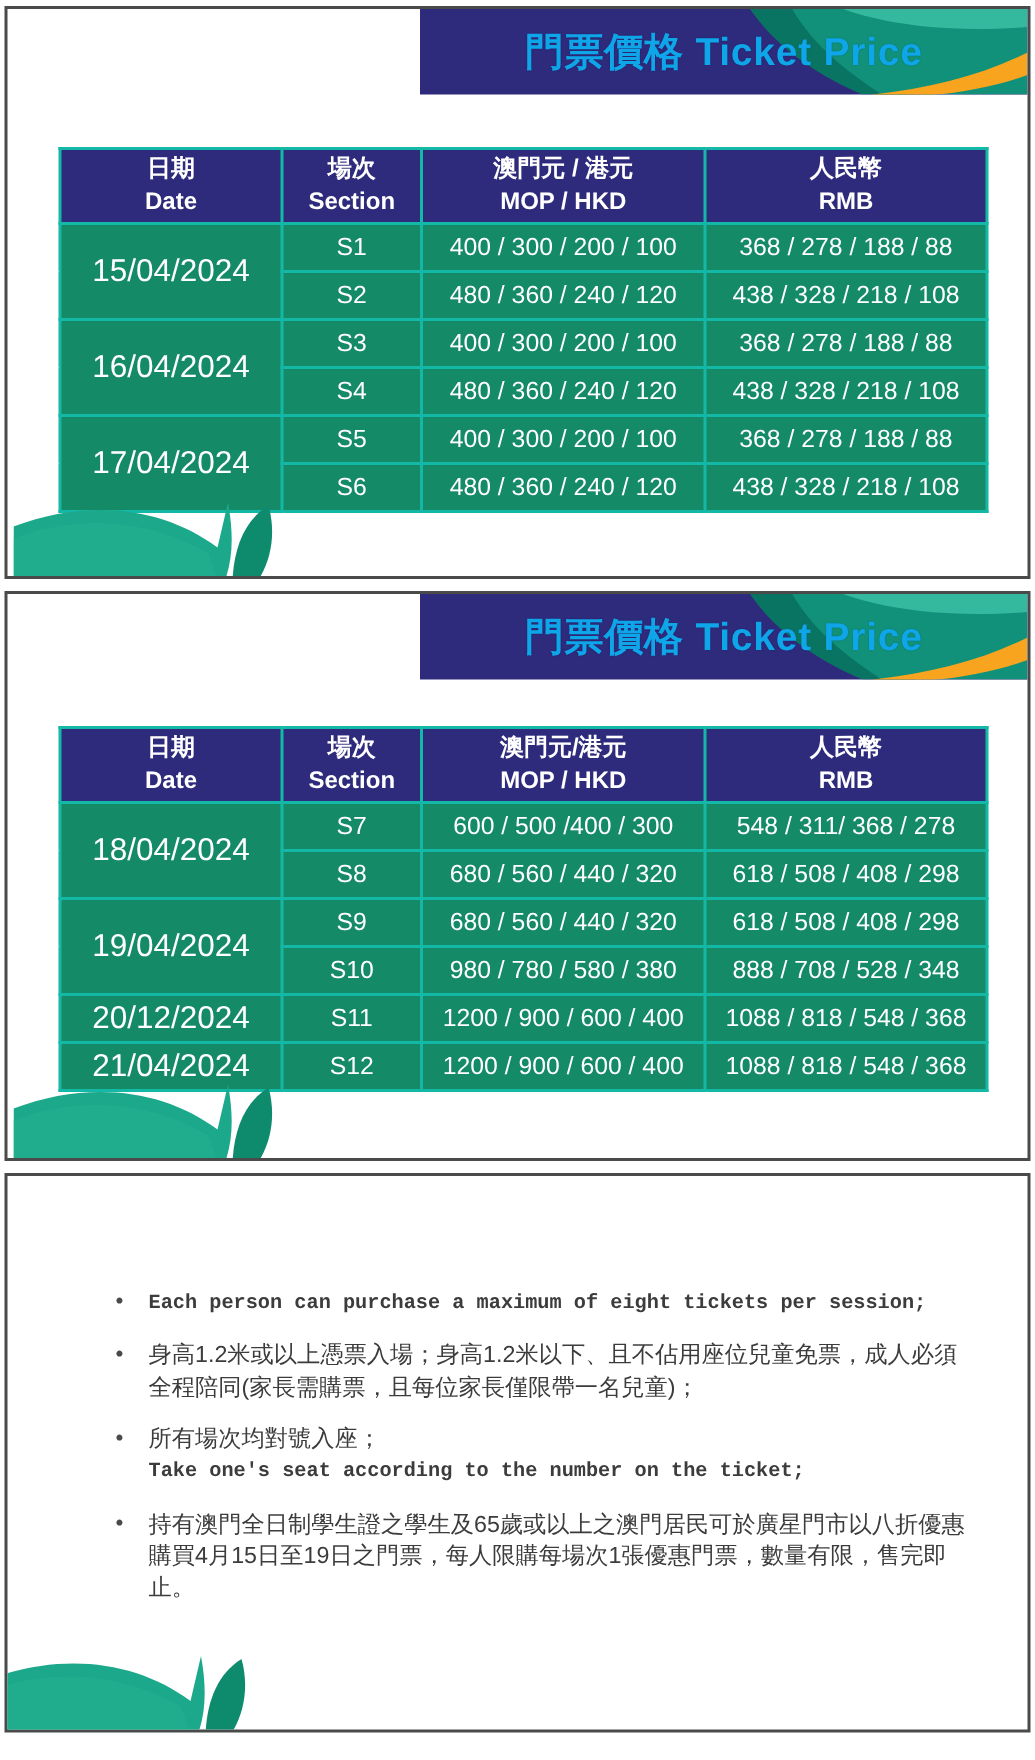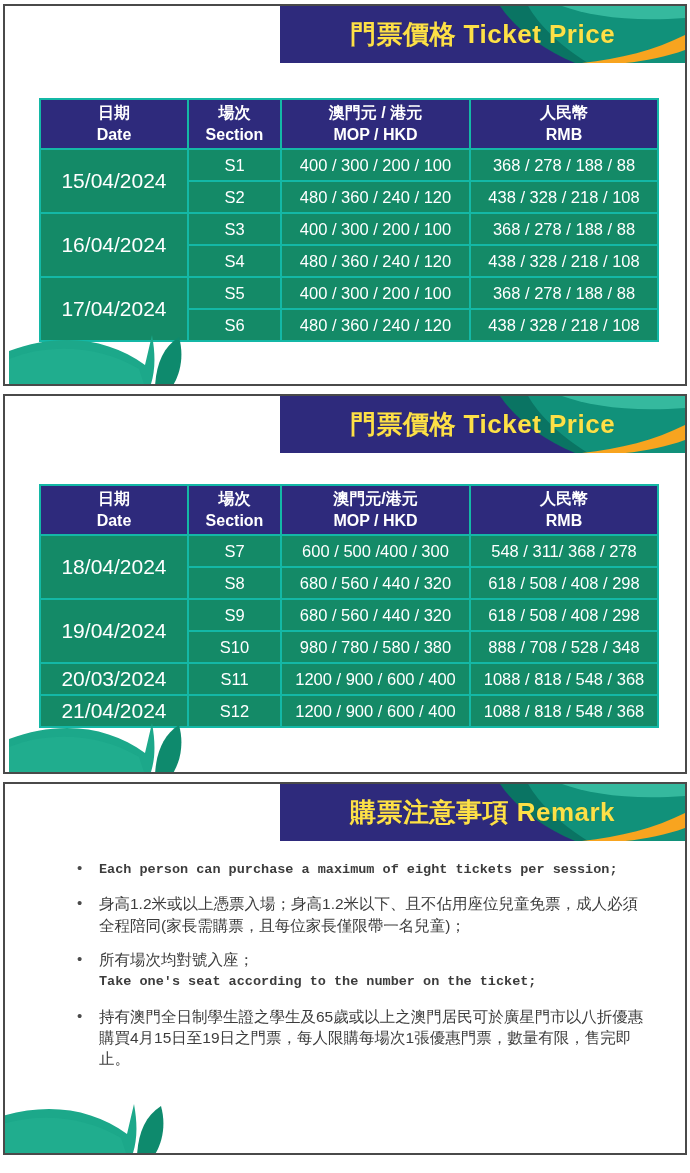--- a/index.html
+++ b/index.html
@@ -20,21 +20,21 @@
   #panel3{height:369px;}
 
   
   .banner{
     position:absolute;top:0;right:0;left:275px;height:57px;
     background:#2e2a7c;
     display:flex;align-items:center;justify-content:center;
   }
   .banner svg{position:absolute;right:0;top:0;height:57px;width:215px;}
   .banner-text{
-    position:relative;z-index:2;color:#fde047;
+    position:relative;z-index:2;color:#0ea5e9;
     font-size:26px;font-weight:bold;white-space:nowrap;letter-spacing:.5px;
     text-shadow:0 0 1px rgba(0,0,0,.25);
   }
 
   
   table.price-table{
     border-collapse:collapse;margin:0;table-layout:fixed;width:618px;
     position:absolute;left:34px;
   }
   #panel1 table.price-table{top:92px;}
@@ -201,21 +201,21 @@
       <td>S9</td>
       <td>680 / 560 / 440 / 320</td>
       <td>618 / 508 / 408 / 298</td>
     </tr>
     <tr>
       <td>S10</td>
       <td>980 / 780 / 580 / 380</td>
       <td>888 / 708 / 528 / 348</td>
     </tr>
     <tr>
-      <td class="date-cell">20/03/2024</td>
+      <td class="date-cell">20/12/2024</td>
       <td>S11</td>
       <td>1200 / 900 / 600 / 400</td>
       <td>1088 / 818 / 548 / 368</td>
     </tr>
     <tr>
       <td class="date-cell">21/04/2024</td>
       <td>S12</td>
       <td>1200 / 900 / 600 / 400</td>
       <td>1088 / 818 / 548 / 368</td>
     </tr>
@@ -223,29 +223,20 @@
     </table>
 
   <svg class="ribbon" viewBox="0 0 176 58" preserveAspectRatio="none">
     <path d="M0,22 C50,3 100,9 136,36 L143,6 C147,28 146,44 141,58 L0,58 Z" fill="#1ca88a"></path>
     <path d="M0,30 C40,14 90,16 130,40 L136,58 L0,58 Z" fill="#23b191" opacity="0.6"></path>
     <path d="M146,58 C147,36 154,18 170,8 C175,26 172,44 163,58 Z" fill="#0e8a6d"></path>
   </svg>
 </div>
 
 <div class="panel" id="panel3">
-  <div class="banner">
-    <svg viewBox="0 0 215 57" preserveAspectRatio="none">
-      <path d="M30,0 C45,22 70,42 105,57 L140,57 C100,38 72,20 58,0 Z" fill="#0a7463"></path>
-      <path d="M58,0 L215,0 L215,57 L118,57 C88,38 70,20 58,0 Z" fill="#11917a"></path>
-      <path d="M92,0 L215,0 L215,12 C160,16 120,10 92,0 Z" fill="#35b99e"></path>
-      <path d="M112,57 C150,53 185,44 215,29 L215,44 C190,53 160,58 135,58 L112,58 Z" fill="#f8a41f"></path>
-    </svg>
-    <div class="banner-text"><span>購票注意事項</span> <span>Remark</span></div>
-  </div>
 
   <div class="notes">
     <div class="note">
       <span class="dot">•</span>
       <div class="note-body">
         <div class="en">Each person can purchase a maximum of eight tickets per session;</div>
       </div>
     </div>
     <div class="note">
       <span class="dot">•</span>

